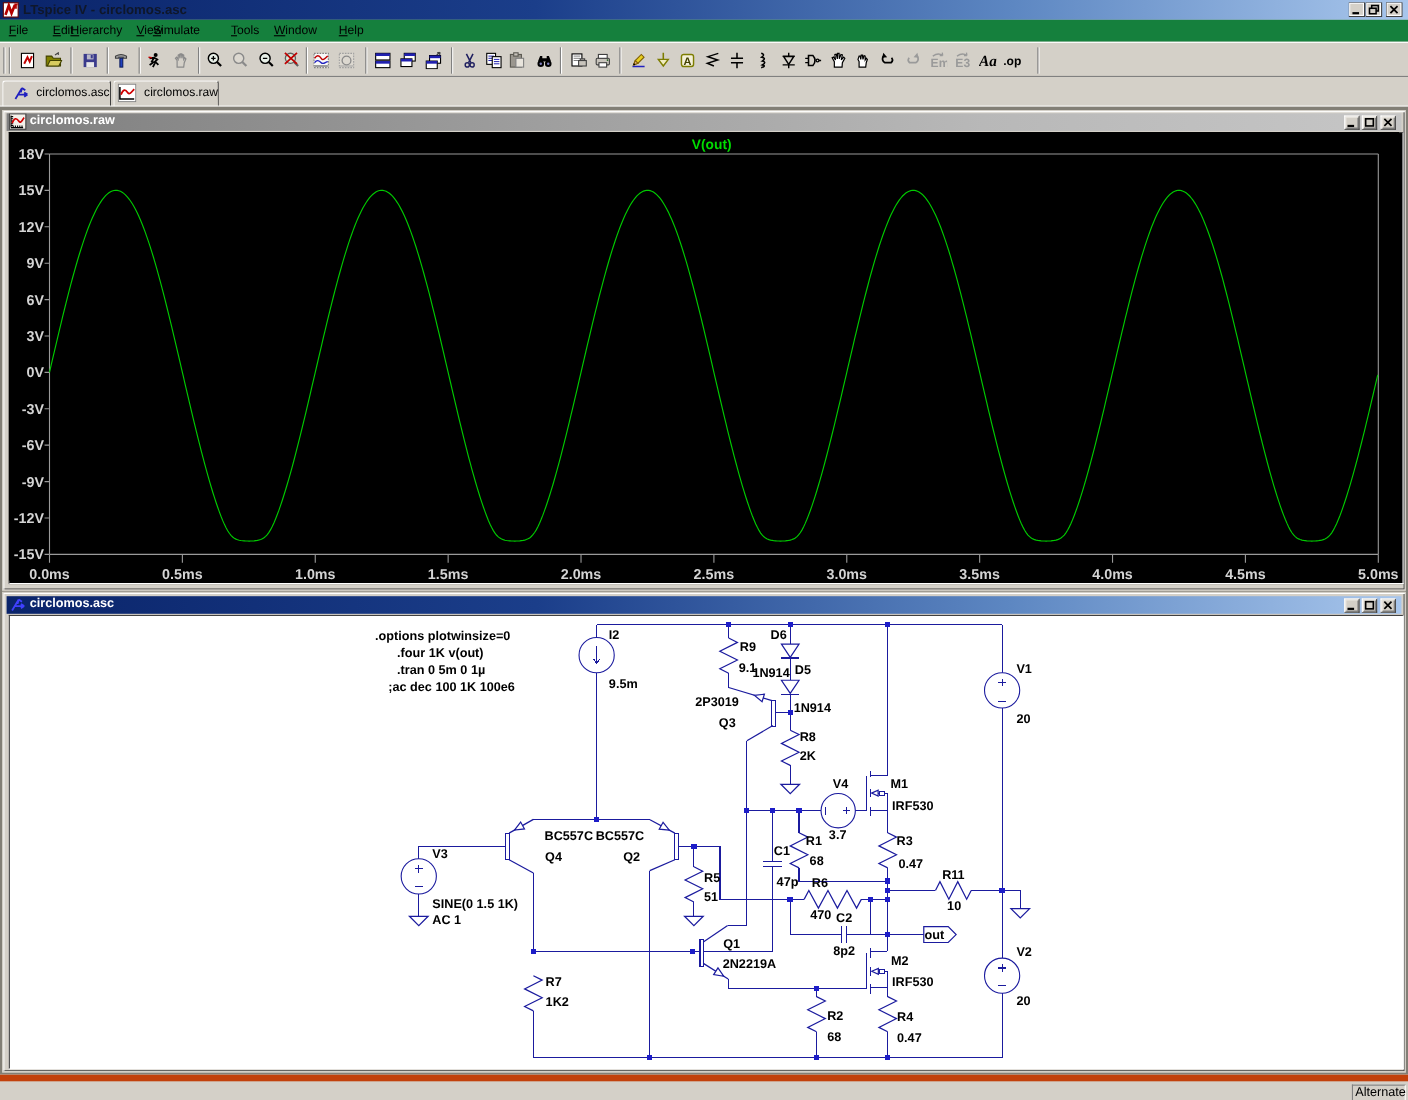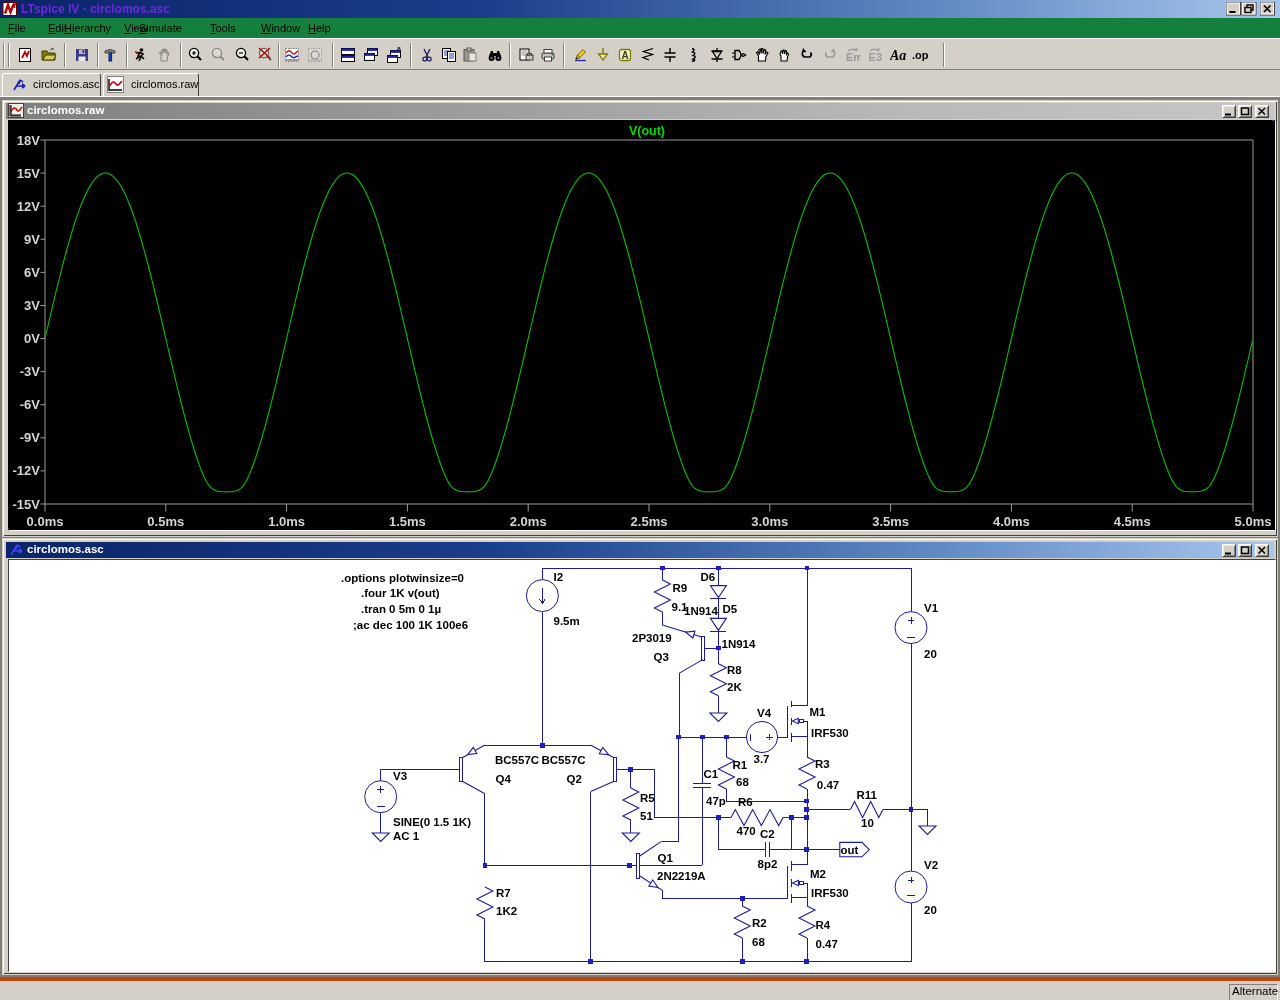--- a/index.html
+++ b/index.html
@@ -1,33 +1,33 @@
 <!DOCTYPE html>
 <html><head><meta charset="utf-8">
 <style>
 *{margin:0;padding:0;box-sizing:border-box}
 html,body{width:1280px;height:1000px;overflow:hidden}
 body{font-family:"Liberation Sans",sans-serif;background:#d4d0c8;position:relative}
 .abs{position:absolute}
 .titlebar-app{left:0;top:0;width:1280px;height:18px;background:linear-gradient(to right,#0a246a 0%,#1b3e8a 38%,#5d87c2 72%,#a8c6ec 100%);}
-.apptitle{color:#6d28d9;font-weight:bold;font-size:12px;left:21px;top:2px}
+.apptitle{color:#0f172a;font-weight:bold;font-size:12px;left:21px;top:2px}
 .menubar{left:0;top:18px;width:1280px;height:20px;background:#15803d;font-size:11px;color:#000}
 .menubar span{position:absolute;top:4px}
 .menubar u{text-decoration:underline}
 .toolbar{left:0;top:38px;width:1280px;height:32px;background:#d4d0c8;border-top:1px solid #fff;border-bottom:1px solid #808080}
 .tsep{position:absolute;top:4px;width:2px;height:24px;border-left:1px solid #808080;border-right:1px solid #fff}
 .tabbar{left:0;top:70px;width:1280px;height:27px;background:#d4d0c8}
 .tab{position:absolute;top:3px;height:24px;background:#d4d0c8;border-left:1px solid #fff;border-top:1px solid #fff;border-right:1px solid #404040;border-top-left-radius:3px;border-top-right-radius:3px;font-size:12px;color:#000}
 .tabline{position:absolute;left:0;top:26px;width:1280px;height:1px;background:#fff}
 .win{background:#d4d0c8;border:1px solid #d4d0c8;box-shadow:inset 1px 1px 0 #fff, inset -1px -1px 0 #404040}
 .wtitle{position:absolute;left:3px;top:3px;right:3px;height:16px;font-size:11.5px;font-weight:bold;color:#fff;overflow:hidden}
 .wtitle .txt{position:absolute;left:21px;top:1px}
 .wbtns{position:absolute;top:2px;right:3px;height:13px}
 .wbtn{position:absolute;top:0;width:14px;height:13px;background:#d4d0c8;border:1px solid;border-color:#fff #404040 #404040 #fff;box-shadow:inset 1px 1px 0 #ece9e2, inset -1px -1px 0 #808080}
-.statusbar{left:0;top:977px;width:1280px;height:23px;background:#d4d0c8;border-top:4px solid #c2410c}
+.statusbar{left:0;top:977px;width:1280px;height:23px;background:#d4d0c8;border-top:6px solid #c2410c}
 .alt{position:absolute;right:2px;top:3px;width:49px;height:17px;border:1px solid;border-color:#808080 #fff #fff #808080;font-size:11.5px;color:#000;padding-left:2px}
 .mdi{left:0;top:97px;width:1280px;height:880px;background:#827f76}
 </style></head>
 <body>
 
 <div class="abs titlebar-app"></div>
 <svg class="abs" style="left:2px;top:1px" width="16" height="16">
     <rect x="1" y="1.5" width="13.5" height="13" fill="#fff" stroke="#600000"></rect>
     <path d="M3 12.5 L6 4 L8.5 11 L11.5 3.5" stroke="#b40000" stroke-width="2.4" fill="none"></path>
     <path d="M11 3 h3 M12.5 3 v4" stroke="#b40000" stroke-width="1.6"></path>
@@ -52,21 +52,21 @@
     </g>
 </svg>
 
 <div class="abs menubar">
 <span style="left:8px"><u>F</u>ile</span>
 <span style="left:48px"><u>E</u>dit</span>
 <span style="left:64px"><u>H</u>ierarchy</span>
 <span style="left:124px"><u>V</u>iew</span>
 <span style="left:139px"><u>S</u>imulate</span>
 <span style="left:210px"><u>T</u>ools</span>
-<span style="left:261px"><u>W</u>indow</span>
+<span style="left:249px"><u>W</u>indow</span>
 <span style="left:308px"><u>H</u>elp</span>
 </div>
 
 <div class="abs toolbar">
 <div class="tsep" style="left:3px"></div>
 <div class="tsep" style="left:8px"></div>
 <svg style="position:absolute;left:17px;top:8px" width="16" height="16">
       <rect x="2.5" y="1.5" width="11" height="13" fill="#fff" stroke="#000"></rect>
       <path d="M5 11 L8 5 L10 9 L12 4" stroke="#c00000" stroke-width="1.8" fill="none"></path>
     </svg>

